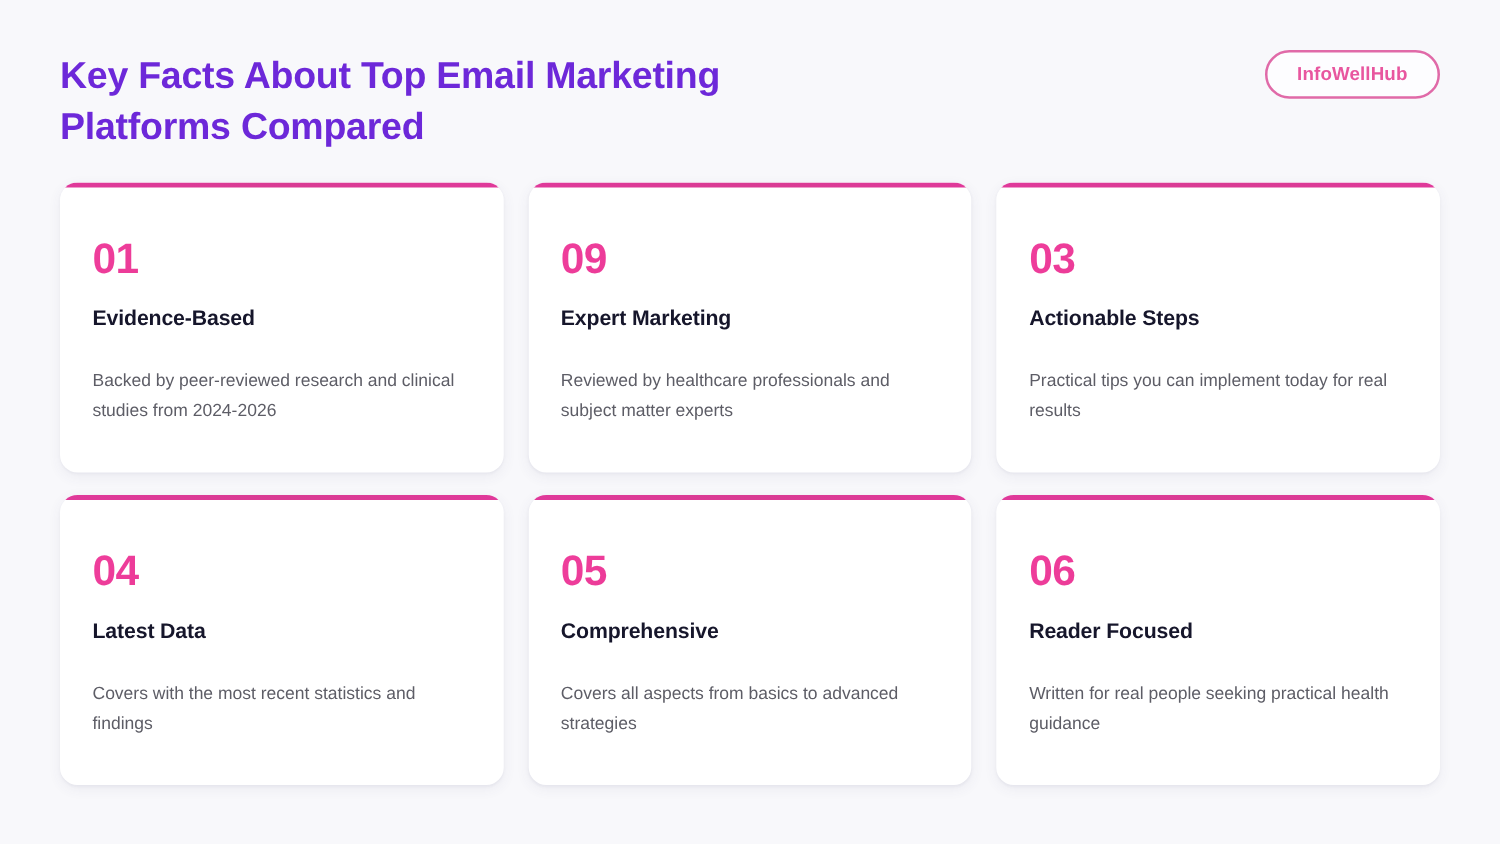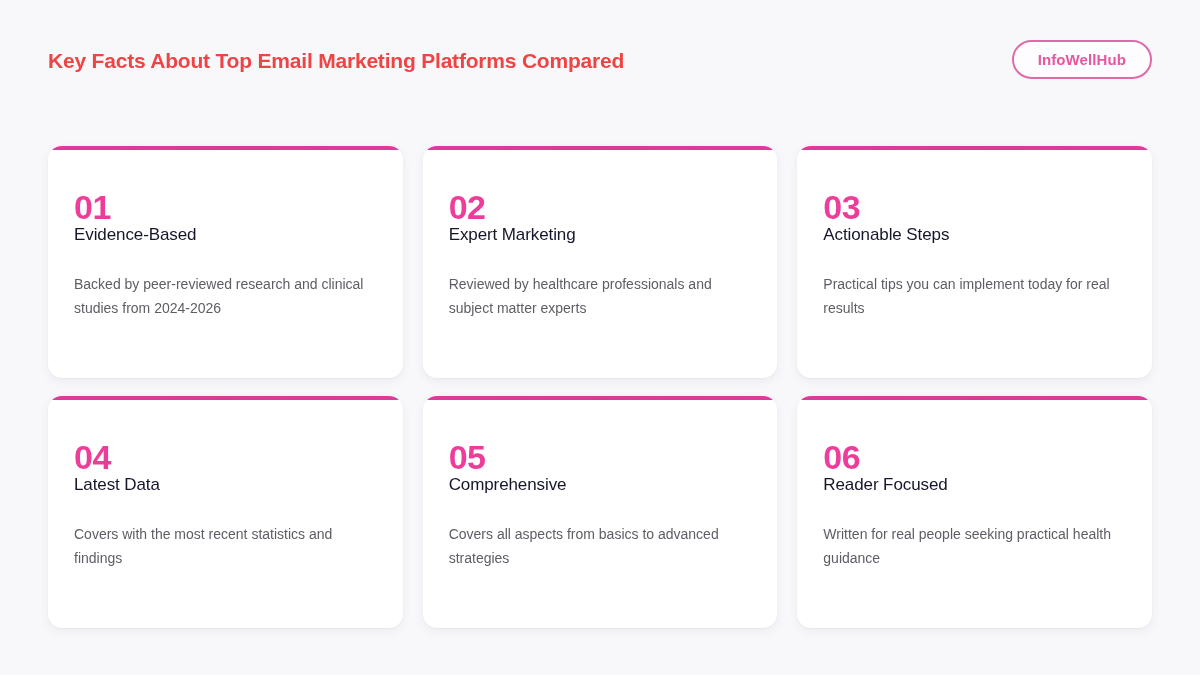--- a/index.html
+++ b/index.html
@@ -25,25 +25,25 @@
 
   
   .header {
     display: flex;
     align-items: flex-start;
     justify-content: space-between;
     height: 86px;
   }
 
   .page-title {
-    font-size: 21px;
+    font-size: 30px;
     line-height: 41px;
     font-weight: 700;
     letter-spacing: -0.2px;
-    color: #ef4444;
+    color: #6d28d9;
     max-width: 640px;
   }
 
   .brand-badge {
     flex: 0 0 auto;
     border: 2px solid #e06aa8;
     border-radius: 999px;
     padding: 9px 24px;
     font-size: 15px;
     font-weight: 700;
@@ -90,23 +90,23 @@
     line-height: 1;
     letter-spacing: -0.5px;
     background: linear-gradient(135deg, #ef3e9c 0%, #de2f86 100%);
     -webkit-background-clip: text;
     background-clip: text;
     color: transparent;
     -webkit-text-fill-color: transparent;
   }
 
   .card-title {
-    margin-top: 0;
+    margin-top: 20px;
     font-size: 17px;
-    font-weight: 400;
+    font-weight: 700;
     line-height: 22px;
     color: #16162b;
     letter-spacing: -0.1px;
   }
 
   .card-desc {
     margin-top: 26px;
     font-size: 14px;
     line-height: 24px;
     color: #5d5d66;
@@ -127,21 +127,21 @@
 
     <div class="fact-card">
       <div class="card-accent"></div>
       <div class="card-number">01</div>
       <div class="card-title">Evidence-Based</div>
       <div class="card-desc">Backed by peer-reviewed research and clinical studies from 2024-2026</div>
     </div>
 
     <div class="fact-card">
       <div class="card-accent"></div>
-      <div class="card-number">02</div>
+      <div class="card-number">09</div>
       <div class="card-title">Expert Marketing</div>
       <div class="card-desc">Reviewed by healthcare professionals and subject matter experts</div>
     </div>
 
     <div class="fact-card">
       <div class="card-accent"></div>
       <div class="card-number">03</div>
       <div class="card-title">Actionable Steps</div>
       <div class="card-desc">Practical tips you can implement today for real results</div>
     </div>

